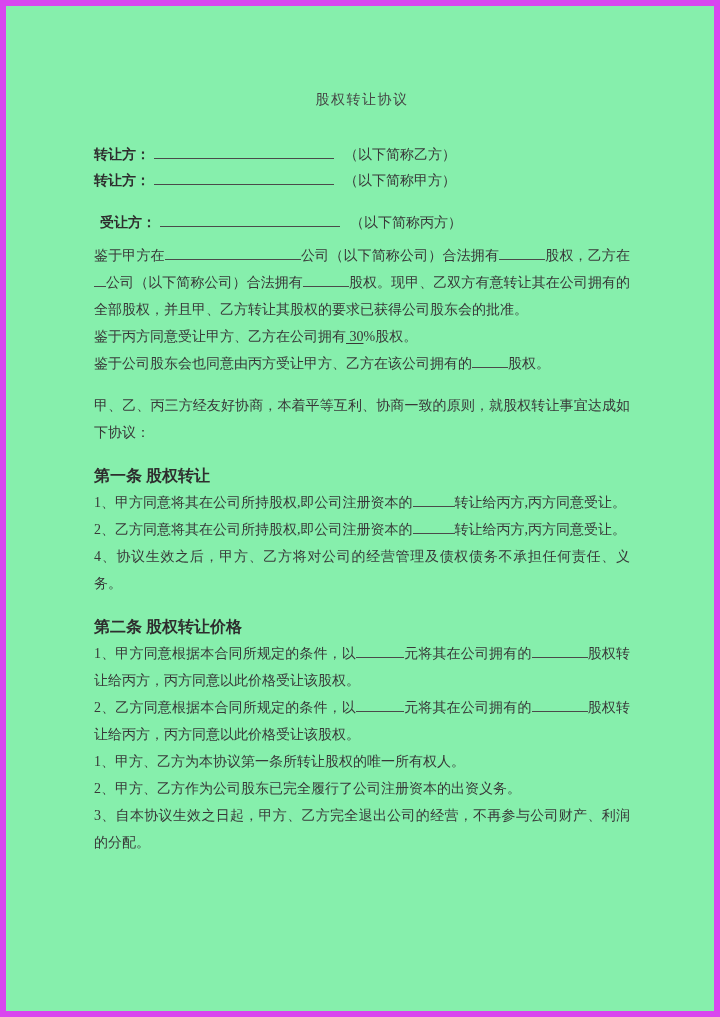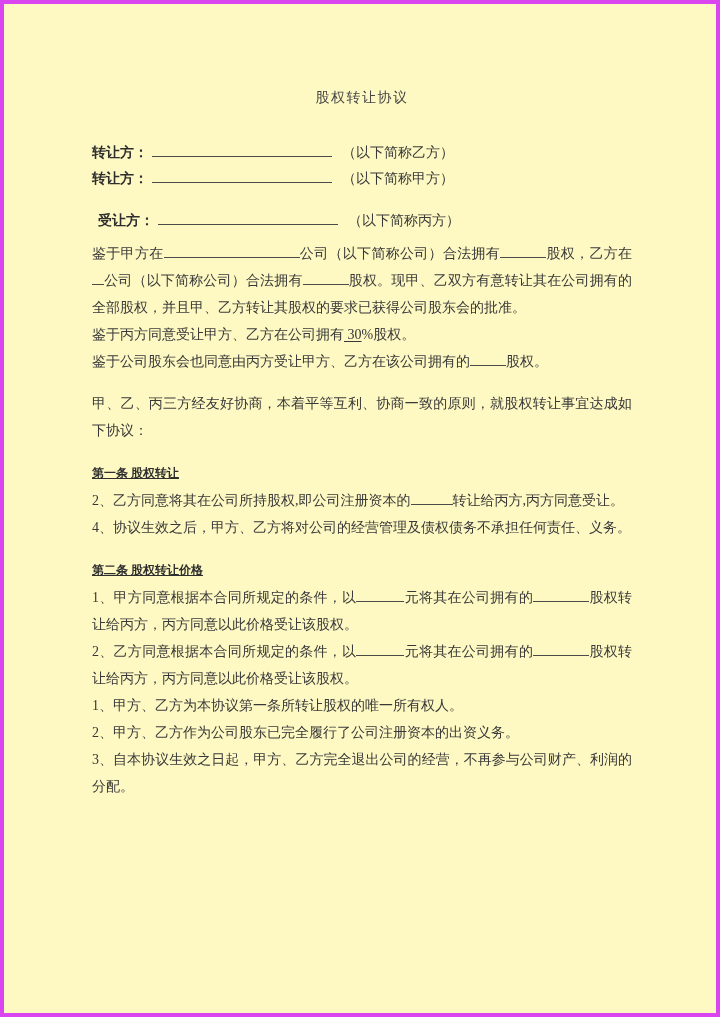--- a/index.html
+++ b/index.html
@@ -6,22 +6,22 @@
     margin: 0;
     padding: 0;
     background: #ffffff;
   }
   .page {
     position: relative;
     width: 720px;
     height: 1017px;
     box-sizing: border-box;
     margin: 0 auto;
-    background: #fef9c3;
-    border: 4px solid #d946ef;
+    background: #86efac;
+    border: 6px solid #d946ef;
     padding: 84px 84px 0 88px;
     font-family: "Liberation Serif", "DejaVu Serif", serif;
     font-size: 14px;
     line-height: 27px;
     color: #383838;
     overflow: hidden;
   }
   .doc-title {
     margin: 0 0 32px 0;
     text-align: center;
@@ -61,25 +61,24 @@
   }
   .para {
     margin: 0;
     text-align: justify;
   }
   .intro {
     margin-top: 15px;
   }
   .section-heading {
     margin: 16px 0 0 0;
-    font-size: 12px;
+    font-size: 16px;
     line-height: 27px;
     font-weight: bold;
     color: #2e2e2e;
-    text-decoration: underline;
   }
   .u-text {
     text-decoration: underline;
     text-underline-offset: 2px;
     white-space: pre;
   }
 </style>
 </head>
 <body>
 
@@ -102,20 +101,21 @@
   <div class="preamble">
     <p class="para">鉴于甲方在<span class="blank" style="width: 136px;"></span>公司（以下简称公司）合法拥有<span class="blank" style="width: 46px;"></span>股权，乙方在<span class="blank" style="width: 12px;"></span>公司（以下简称公司）合法拥有<span class="blank" style="width: 46px;"></span>股权。现甲、乙双方有意转让其在公司拥有的全部股权，并且甲、乙方转让其股权的要求已获得公司股东会的批准。</p>
     <p class="para">鉴于丙方同意受让甲方、乙方在公司拥有<span class="u-text"> 30</span>%股权。</p>
     <p class="para">鉴于公司股东会也同意由丙方受让甲方、乙方在该公司拥有的<span class="blank" style="width: 36px;"></span>股权。</p>
   </div>
 
   <p class="para intro">甲、乙、丙三方经友好协商，本着平等互利、协商一致的原则，就股权转让事宜达成如下协议：</p>
 
   <div>
     <h2 class="section-heading">第一条 股权转让</h2>
+    <p class="para">1、甲方同意将其在公司所持股权,即公司注册资本的<span class="blank" style="width: 42px;"></span>转让给丙方,丙方同意受让。</p>
     <p class="para">2、乙方同意将其在公司所持股权,即公司注册资本的<span class="blank" style="width: 42px;"></span>转让给丙方,丙方同意受让。</p>
     <p class="para">4、协议生效之后，甲方、乙方将对公司的经营管理及债权债务不承担任何责任、义务。</p>
   </div>
 
   <div>
     <h2 class="section-heading">第二条 股权转让价格</h2>
     <p class="para">1、甲方同意根据本合同所规定的条件，以<span class="blank" style="width: 48px;"></span>元将其在公司拥有的<span class="blank" style="width: 56px;"></span>股权转让给丙方，丙方同意以此价格受让该股权。</p>
     <p class="para">2、乙方同意根据本合同所规定的条件，以<span class="blank" style="width: 48px;"></span>元将其在公司拥有的<span class="blank" style="width: 56px;"></span>股权转让给丙方，丙方同意以此价格受让该股权。</p>
   </div>
 

